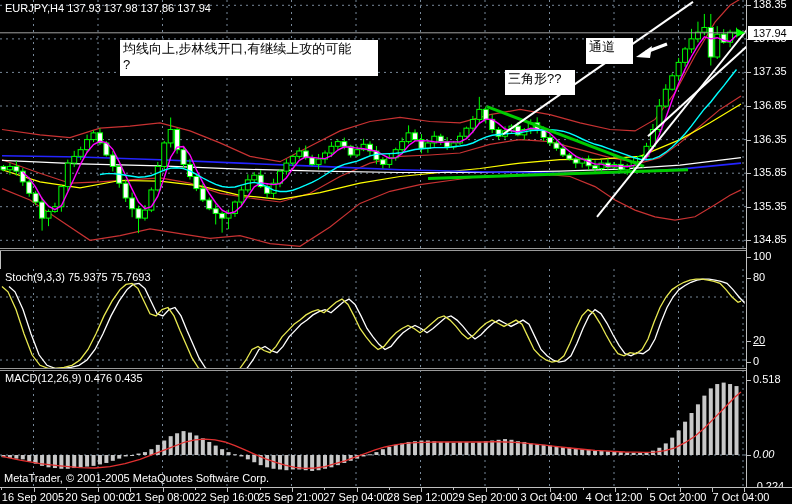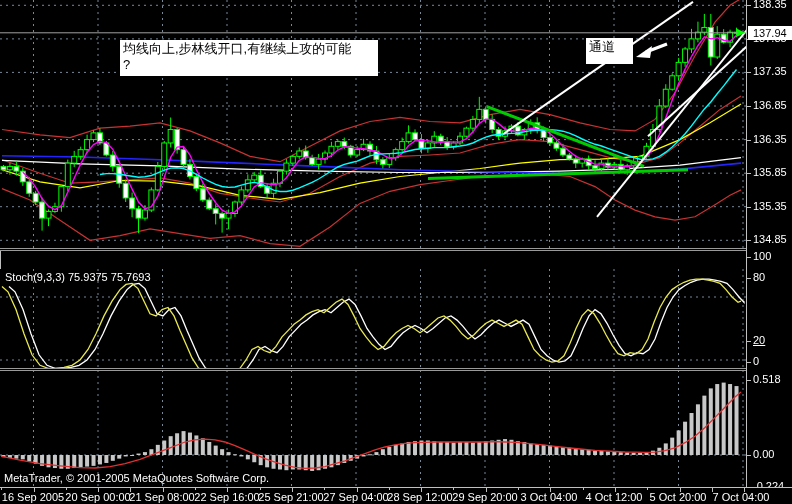--- a/index.html
+++ b/index.html
@@ -314,20 +314,21 @@
         <polyline points="487.0,106.7 644.0,166.4" fill="none" stroke="#00cc00" stroke-width="3"></polyline>
         <polyline points="428.0,178.5 688.0,169.8" fill="none" stroke="#00cc00" stroke-width="3"></polyline>
         <polyline points="503.0,134.2 693.0,1.9" fill="none" stroke="#ffffff" stroke-width="2"></polyline>
         <polyline points="597.0,216.8 772.0,-1.4" fill="none" stroke="#ffffff" stroke-width="2"></polyline>
         <polyline points="648.0,136.2 792.0,5.3" fill="none" stroke="#ffffff" stroke-width="2"></polyline>
         <polyline points="667.0,44.0 646.0,52.0" fill="none" stroke="#fff" stroke-width="3"></polyline>
         <polygon points="636,57 652,46 650,58" fill="#fff"></polygon>
         <polyline points="0.0,32.8 746.0,32.8" fill="none" stroke="#a0a0a0" stroke-width="1"></polyline>
         <polygon points="737,28.82862999999977 737,36.82862999999977 745,32.82862999999977" fill="#00ff00"></polygon>
       </svg>
+    <div class="paneltitle">EURJPY,H4  137.93 137.98 137.86 137.94</div>
   </div>
 
   <div class="sep" style="top:248px;"></div>
 
   <div class="panel" id="stoch-panel" style="top:250px;width:746px;height:118px;margin-top:19px;">
     <svg class="svgpanel" id="stoch-svg" width="746" height="118">
         <polyline points="33.5,0.0 33.5,118.0" fill="none" stroke="#778899" stroke-width="1" stroke-dasharray="2,4"></polyline>
         <polyline points="98.0,0.0 98.0,118.0" fill="none" stroke="#778899" stroke-width="1" stroke-dasharray="2,4"></polyline>
         <polyline points="162.5,0.0 162.5,118.0" fill="none" stroke="#778899" stroke-width="1" stroke-dasharray="2,4"></polyline>
         <polyline points="227.0,0.0 227.0,118.0" fill="none" stroke="#778899" stroke-width="1" stroke-dasharray="2,4"></polyline>
@@ -476,20 +477,21 @@
           <rect x="695.9399999999999" y="34.32" width="4" height="50.68" fill="#c8c8c8"></rect>
           <rect x="702.37" y="25.631999999999998" width="4" height="59.368" fill="#c8c8c8"></rect>
           <rect x="708.8" y="18.391999999999996" width="4" height="66.608" fill="#c8c8c8"></rect>
           <rect x="715.23" y="14.048000000000002" width="4" height="70.952" fill="#c8c8c8"></rect>
           <rect x="721.66" y="12.599999999999994" width="4" height="72.4" fill="#c8c8c8"></rect>
           <rect x="728.0899999999999" y="14.048000000000002" width="4" height="70.952" fill="#c8c8c8"></rect>
           <rect x="734.52" y="16.075199999999995" width="4" height="68.9248" fill="#c8c8c8"></rect>
         </g>
         <polyline points="2.0,86.4 20.0,90.1 40.0,93.7 60.0,95.9 80.0,97.7 95.0,98.0 110.0,96.6 125.0,93.7 140.0,89.3 155.0,83.6 170.0,77.8 185.0,72.0 195.0,69.8 205.0,69.1 215.0,69.8 225.0,72.0 235.0,75.6 245.0,79.9 255.0,84.3 265.0,88.6 275.0,92.2 285.0,95.1 295.0,97.3 305.0,98.3 315.0,98.0 325.0,96.6 335.0,93.7 345.0,90.8 355.0,87.2 365.0,83.6 375.0,79.9 385.0,77.0 395.0,74.9 405.0,73.4 415.0,72.7 425.0,72.3 435.0,72.0 445.0,72.0 455.0,72.0 465.0,72.0 475.0,72.0 485.0,72.0 495.0,71.7 505.0,72.0 515.0,72.3 525.0,73.1 535.0,74.1 545.0,75.2 555.0,76.3 565.0,77.5 575.0,78.5 585.0,79.5 595.0,80.4 605.0,80.9 615.0,81.5 625.0,82.0 635.0,82.2 645.0,82.4 655.0,82.1 665.0,80.7 675.0,77.8 685.0,72.7 695.0,66.2 705.0,57.5 715.0,47.4 725.0,37.2 735.0,27.1 741.0,22.0" fill="none" stroke="#e03030" stroke-width="1.3"></polyline>
       </svg>
+    <div class="paneltitle">MACD(12,26,9) 0.476 0.435</div>
   </div>
 
   <div id="copyright">MetaTrader, © 2001-2005 MetaQuotes Software Corp.</div>
 
   <div id="price-axis">
     <div id="cur-price-box" style="top: 25.8286px;">137.94</div>
   <div class="axlabel" style="top: -1.7px;">138.35</div>
       <div class="axtick" style="top: 5.3px;"></div>
       <div class="axlabel" style="top: 31.8715px;">137.85</div>
       <div class="axtick" style="top: 38.8715px;"></div>
@@ -508,21 +510,21 @@
       <div class="axlabel" style="top: 250px;">100</div>
       <div class="axtick" style="top: 257px;"></div>
       <div class="axlabel" style="top: 271px;">80</div>
       <div class="axtick" style="top: 278px;"></div>
       <div class="axlabel" style="top: 334px; text-decoration: underline;">20</div>
       <div class="axtick" style="top: 341px;"></div>
       <div class="axlabel" style="top: 355px;">0</div>
       <div class="axtick" style="top: 362px;"></div>
       <div class="axlabel" style="top: 372.994px;">0.518</div>
       <div class="axtick" style="top: 379.994px;"></div>
-      <div class="axlabel" style="top: 448px;">0.00</div>
+      <div class="axlabel" style="top: 448px; font-style: italic;">0.00</div>
       <div class="axtick" style="top: 455px;"></div>
       <div class="axlabel" style="top: 480.435px;">-0.224</div>
       <div class="axtick" style="top: 487.435px;"></div>
     </div>
 
   <div id="time-axis">
       <div class="tlabel" style="left: 33px;">16 Sep 2005</div>
       <div class="tlabel" style="left: 98px;">20 Sep 00:00</div>
       <div class="tlabel" style="left: 162px;">21 Sep 08:00</div>
       <div class="tlabel" style="left: 227px;">22 Sep 16:00</div>
@@ -555,15 +557,16 @@
       <div class="ttick" style="left: 582.6px; height: 2px;"></div>
       <div class="ttick" style="left: 614.9px; height: 4px;"></div>
       <div class="ttick" style="left: 647.2px; height: 2px;"></div>
       <div class="ttick" style="left: 679.5px; height: 4px;"></div>
       <div class="ttick" style="left: 711.8px; height: 4px;"></div>
       <div class="ttick" style="left: 744.1px; height: 4px;"></div>
     </div>
 
   <div class="note" style="left:120px;top:40px;width:252px;height:34px;">均线向上,步林线开口,有继续上攻的可能
 ?</div>
+  <div class="note" style="left:505px;top:70px;width:64px;height:23px;">三角形??</div>
   <div class="note" style="left:586px;top:38px;width:41px;height:24px;">通道</div>
 
 </div>
 
 </body></html>

